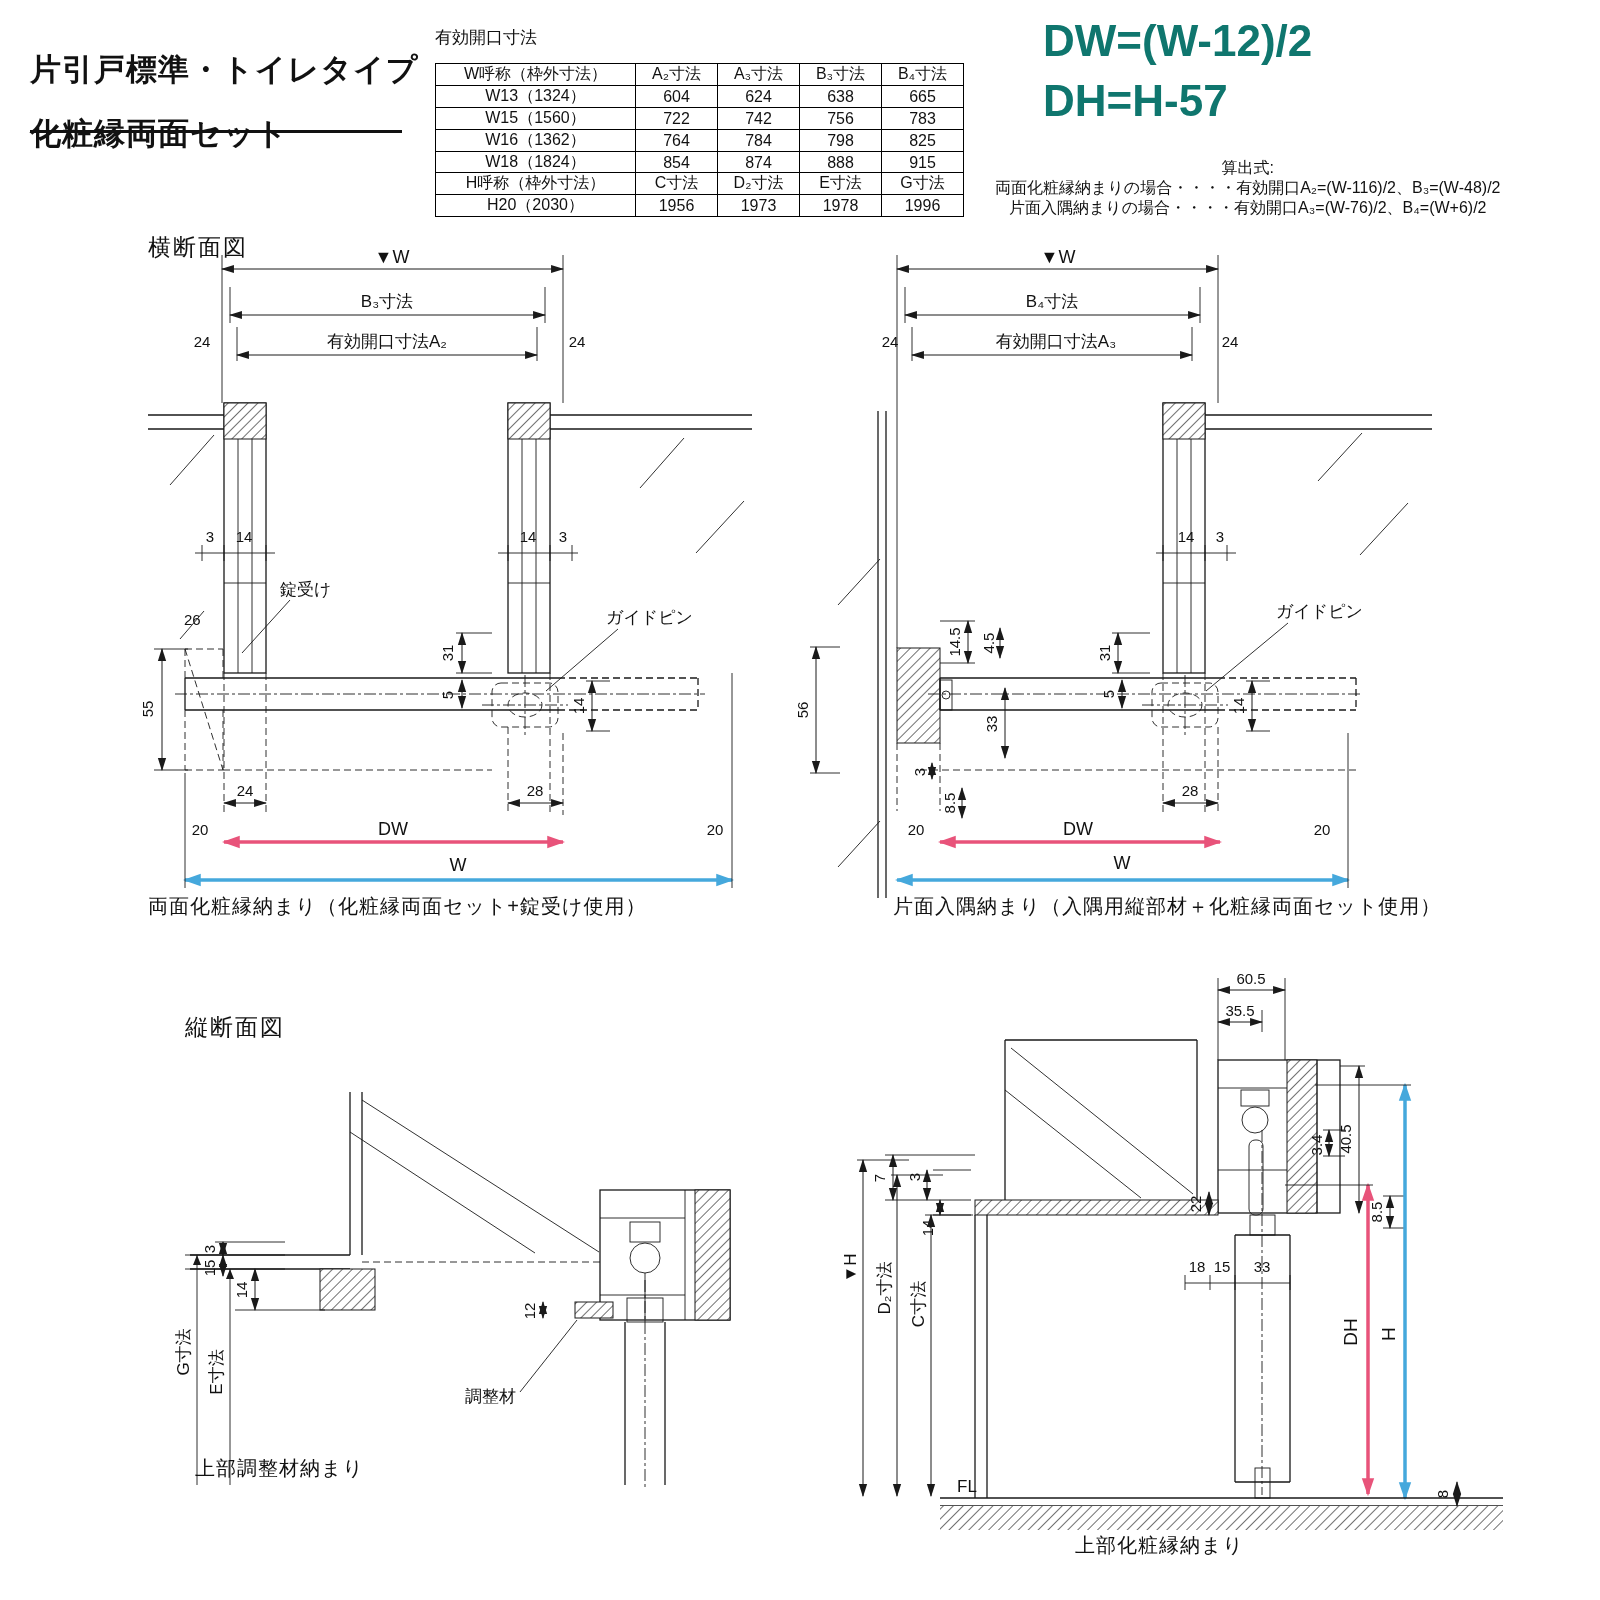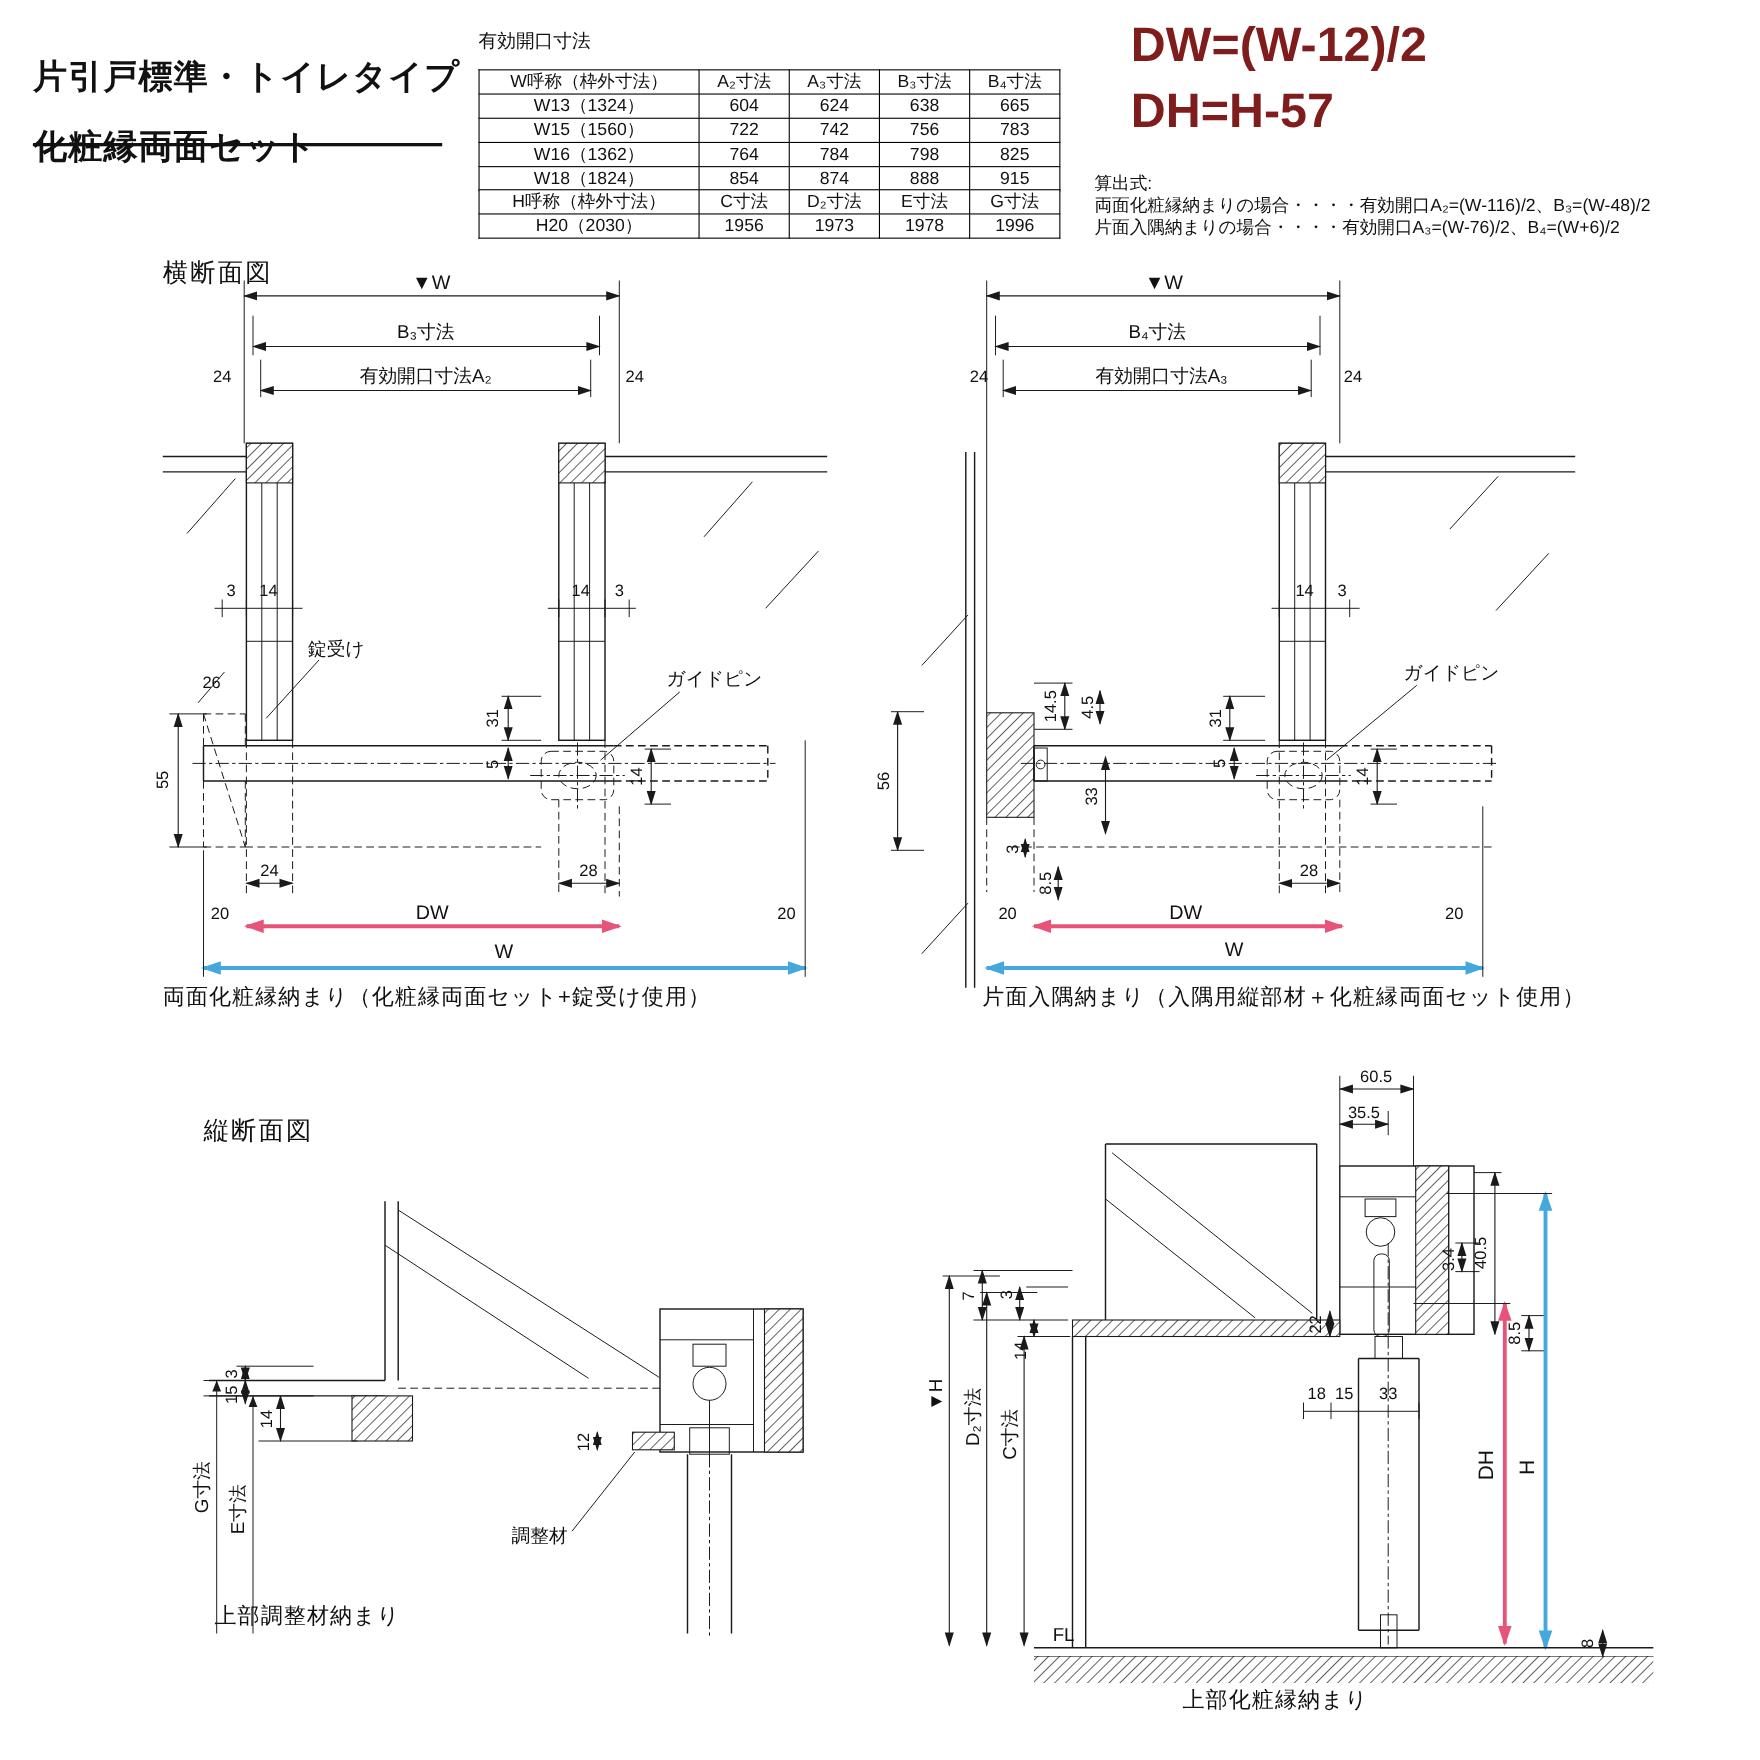--- a/index.html
+++ b/index.html
@@ -6,21 +6,21 @@
   html,body { background:#fff; }
   body { font-family:"Liberation Sans","DejaVu Sans",sans-serif; color:#111; }
   .canvas { position:relative; width:1600px; height:1600px; background:#fff; overflow:hidden; }
   .abs { position:absolute; }
   .title-line { font-size:31px; font-weight:700; letter-spacing:1px; line-height:44px;margin-top:20px; }
   .title-rule { position:absolute; left:30px; top:130px; width:372px; border-top:3px solid #111; }
   .tbl-caption { font-size:17px; margin-bottom:14px; }
   table { border-collapse:collapse; background:#fff; }
   th,td { border:1px solid #000000; font-size:16px; font-weight:400; text-align:center; height:22px; padding:0 4px; white-space:nowrap; }
   .c0 { width:200px; } .cn { width:82px; }
-  .formula { position:absolute; font-size:44px; font-weight:700; color:#7f1d1d; }
+  .formula { position:absolute; font-size:44px; font-weight:700; color:#0f766e;margin-left:15px; }
   .note { position:absolute; font-size:16px; line-height:20px; white-space:nowrap; }
   .sec-label { position:absolute; font-size:23px; letter-spacing:2px; }
   .caption { position:absolute; font-size:20px; letter-spacing:1px; white-space:nowrap; }
   svg.diag { position:absolute; overflow:visible; }
   .ln { stroke:#1a1a1a; stroke-width:1.3; fill:none; }
   .thin { stroke-width:0.9; }
   .dash { stroke-dasharray:7 4; }
   .dashdot { stroke-dasharray:12 3 3 3; }
   .hatch { fill:url(#hatchp); stroke:#1a1a1a; stroke-width:1; }
   .dim  { stroke:#1a1a1a; stroke-width:1; fill:none; marker-start:url(#ar);  marker-end:url(#ar); }
@@ -118,21 +118,21 @@
         <td>1978</td>
         <td>1996</td>
       </tr>
     </tbody>
       </table>
   </div>
 
   <div class="formula" style="left:1028px; top:16px;">DW=(W-12)/2</div>
   <div class="formula" style="left:1028px; top:76px;">DH=H-57</div>
 
-  <div class="note" style="left:995px; top:158px;">
+  <div class="note" style="left:995px; top:158px;text-align:center;">
     <div>算出式:</div>
     <div>両面化粧縁納まりの場合・・・・有効開口A₂=(W-116)/2、B₃=(W-48)/2</div>
     <div>片面入隅納まりの場合・・・・有効開口A₃=(W-76)/2、B₄=(W+6)/2</div>
   </div>
 
   <div class="sec-label" style="left:148px; top:232px;">横断面図</div>
 
   <svg class="diag" style="left:140px; top:243px;" width="620" height="660" viewBox="0 0 620 660">
     <g>
       <path class="ln thin" d="M82,12 V160 M423,12 V160 M90,44 V80 M405,44 V80 M97,84 V118 M397,84 V118"></path>

